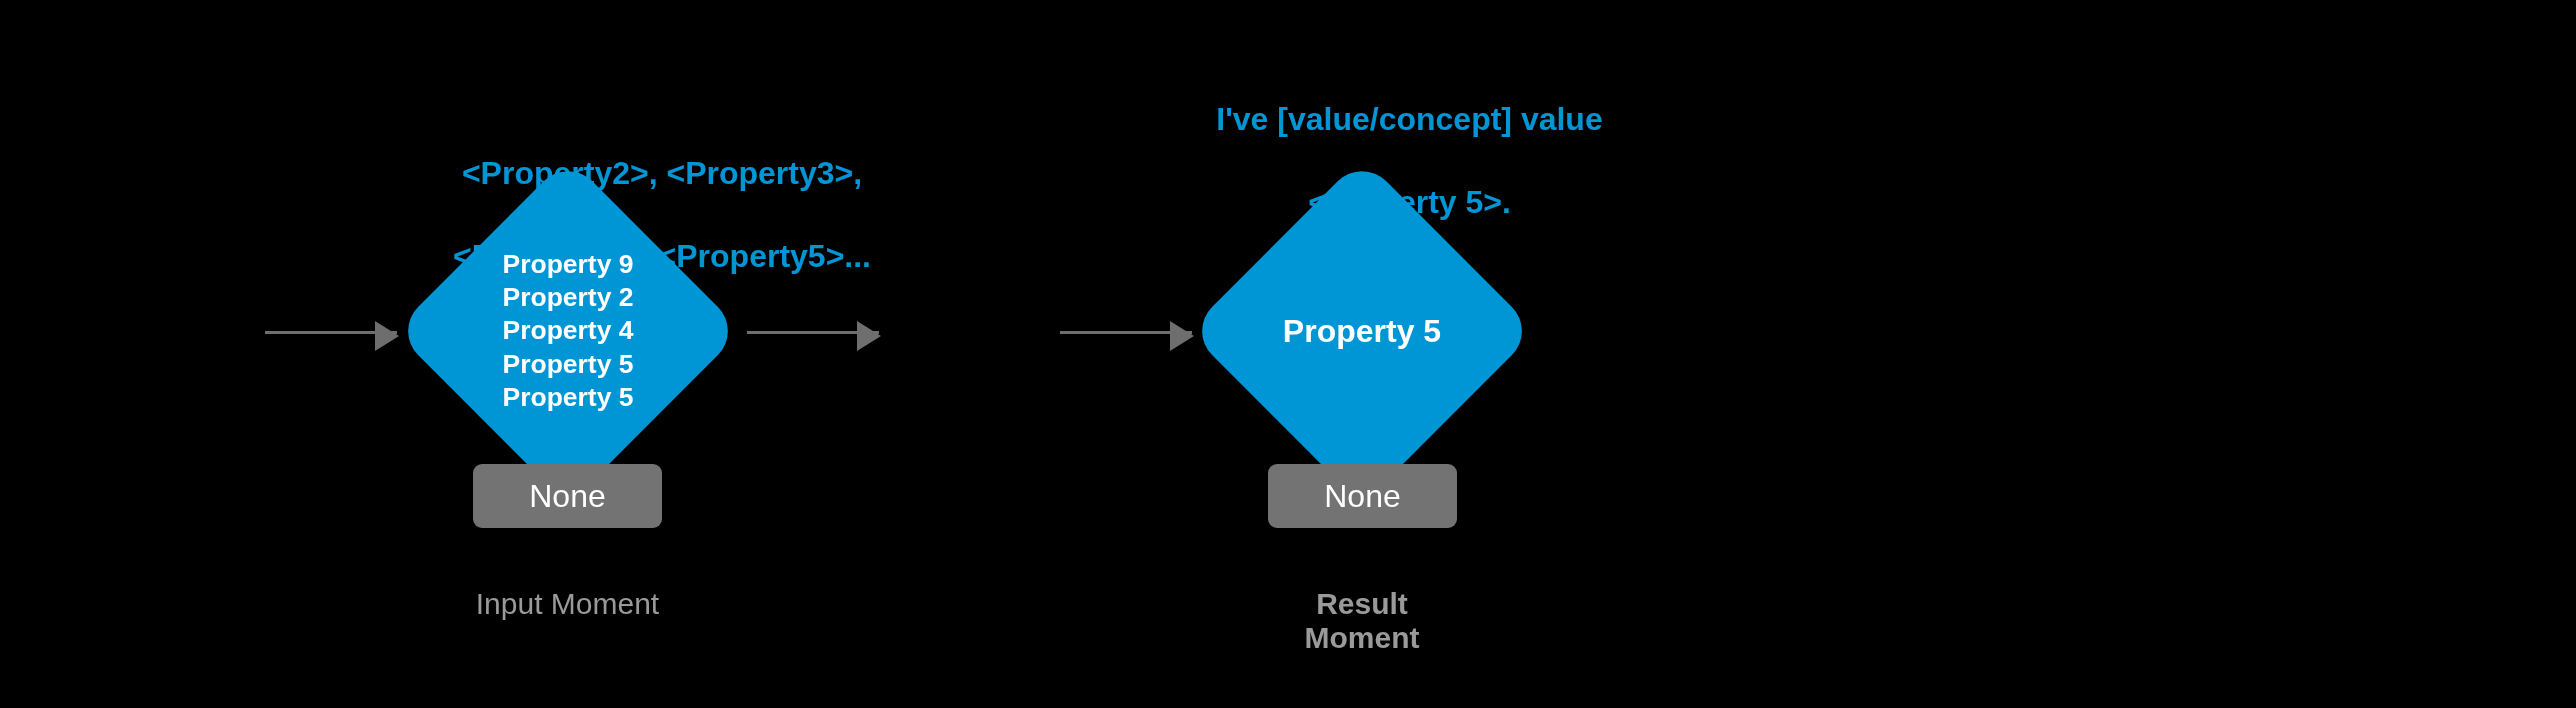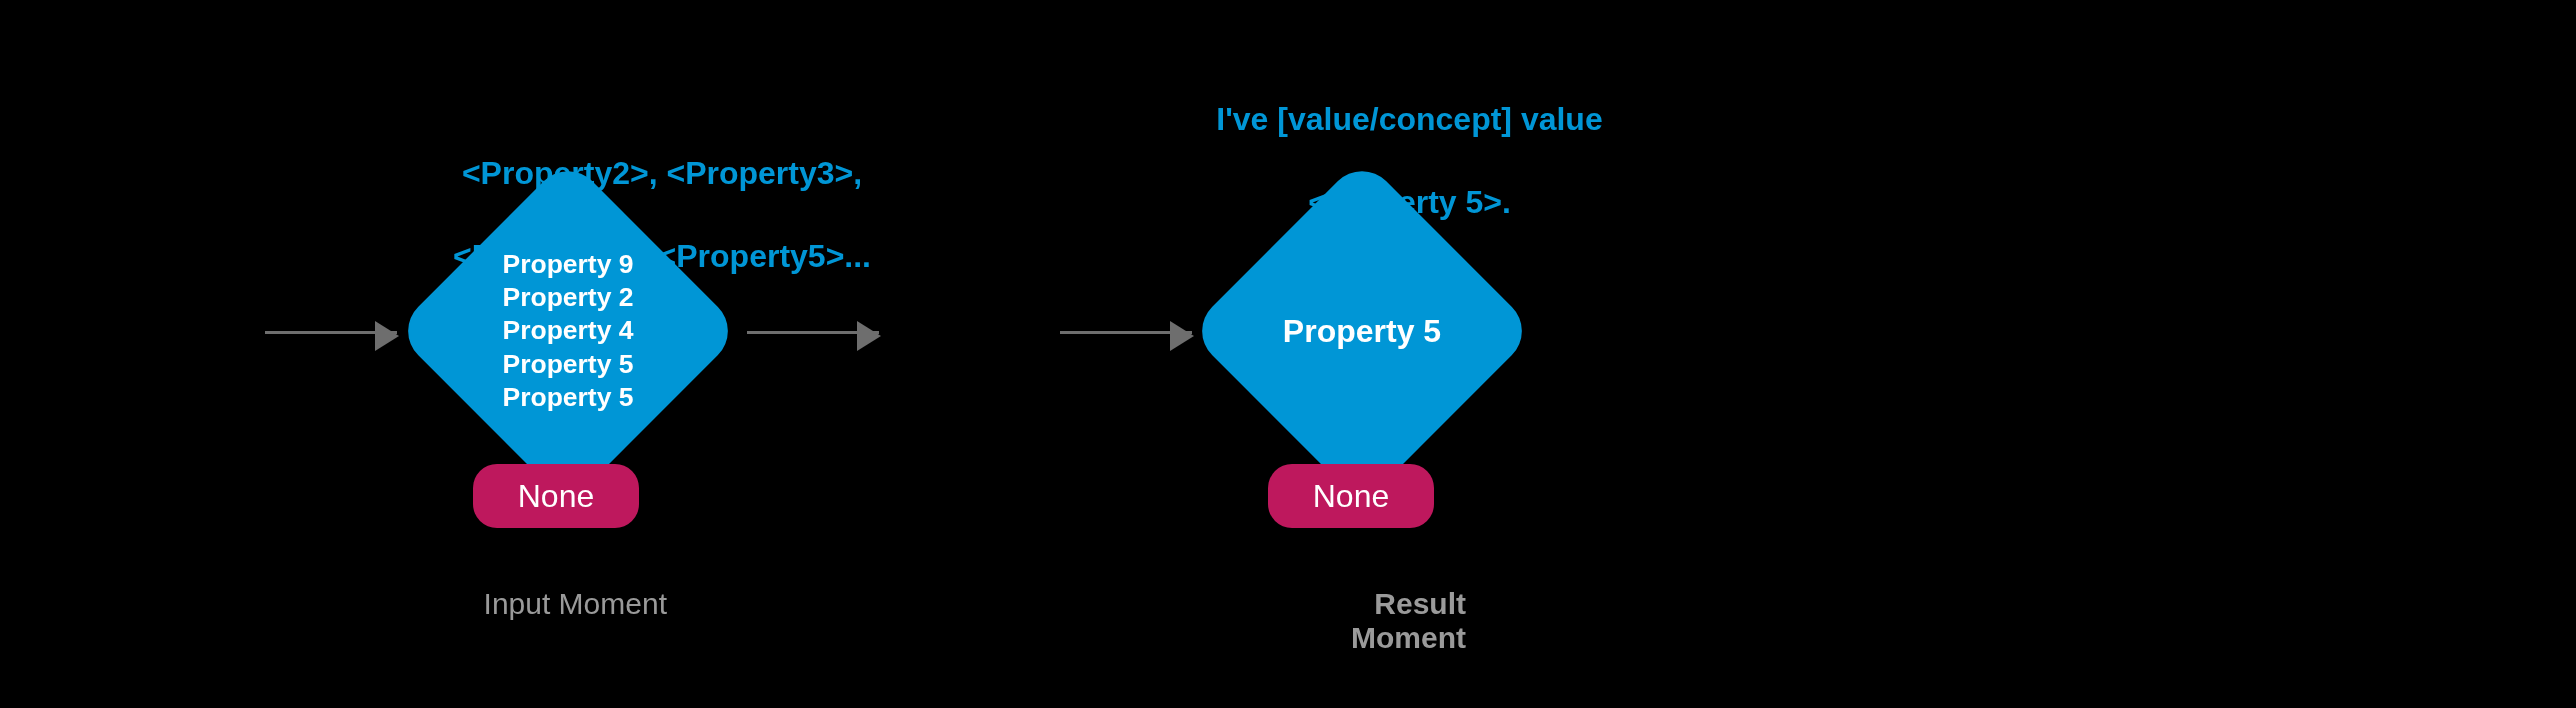--- a/index.html
+++ b/index.html
@@ -50,35 +50,35 @@
     font-weight: 600;
     line-height: 1.25;
     text-align: center;
   }
   .diamond-content.single {
     font-size: 32px;
     font-weight: 700;
   }
   .none-pill {
     position: absolute;
-    width: 166px;
+    width: 189px;
     height: 64px;
-    background: #be185d;
+    background: #737373;
     color: #fff;
     font-size: 32px;
     display: flex;
     align-items: center;
     justify-content: center;
-    border-radius: 24px;
+    border-radius: 9px;
   }
   .caption {
     position: absolute;
     color: #9a9a9a;
     font-size: 30px;
-    text-align: right;
+    text-align: center;
   }
   .arrow {
     position: absolute;
     height: 0;
     border-top: 3.8px solid #6e6e6e;
   }
   .arrow:after {
     content: "";
     position: absolute;
     right: -1.9px;

